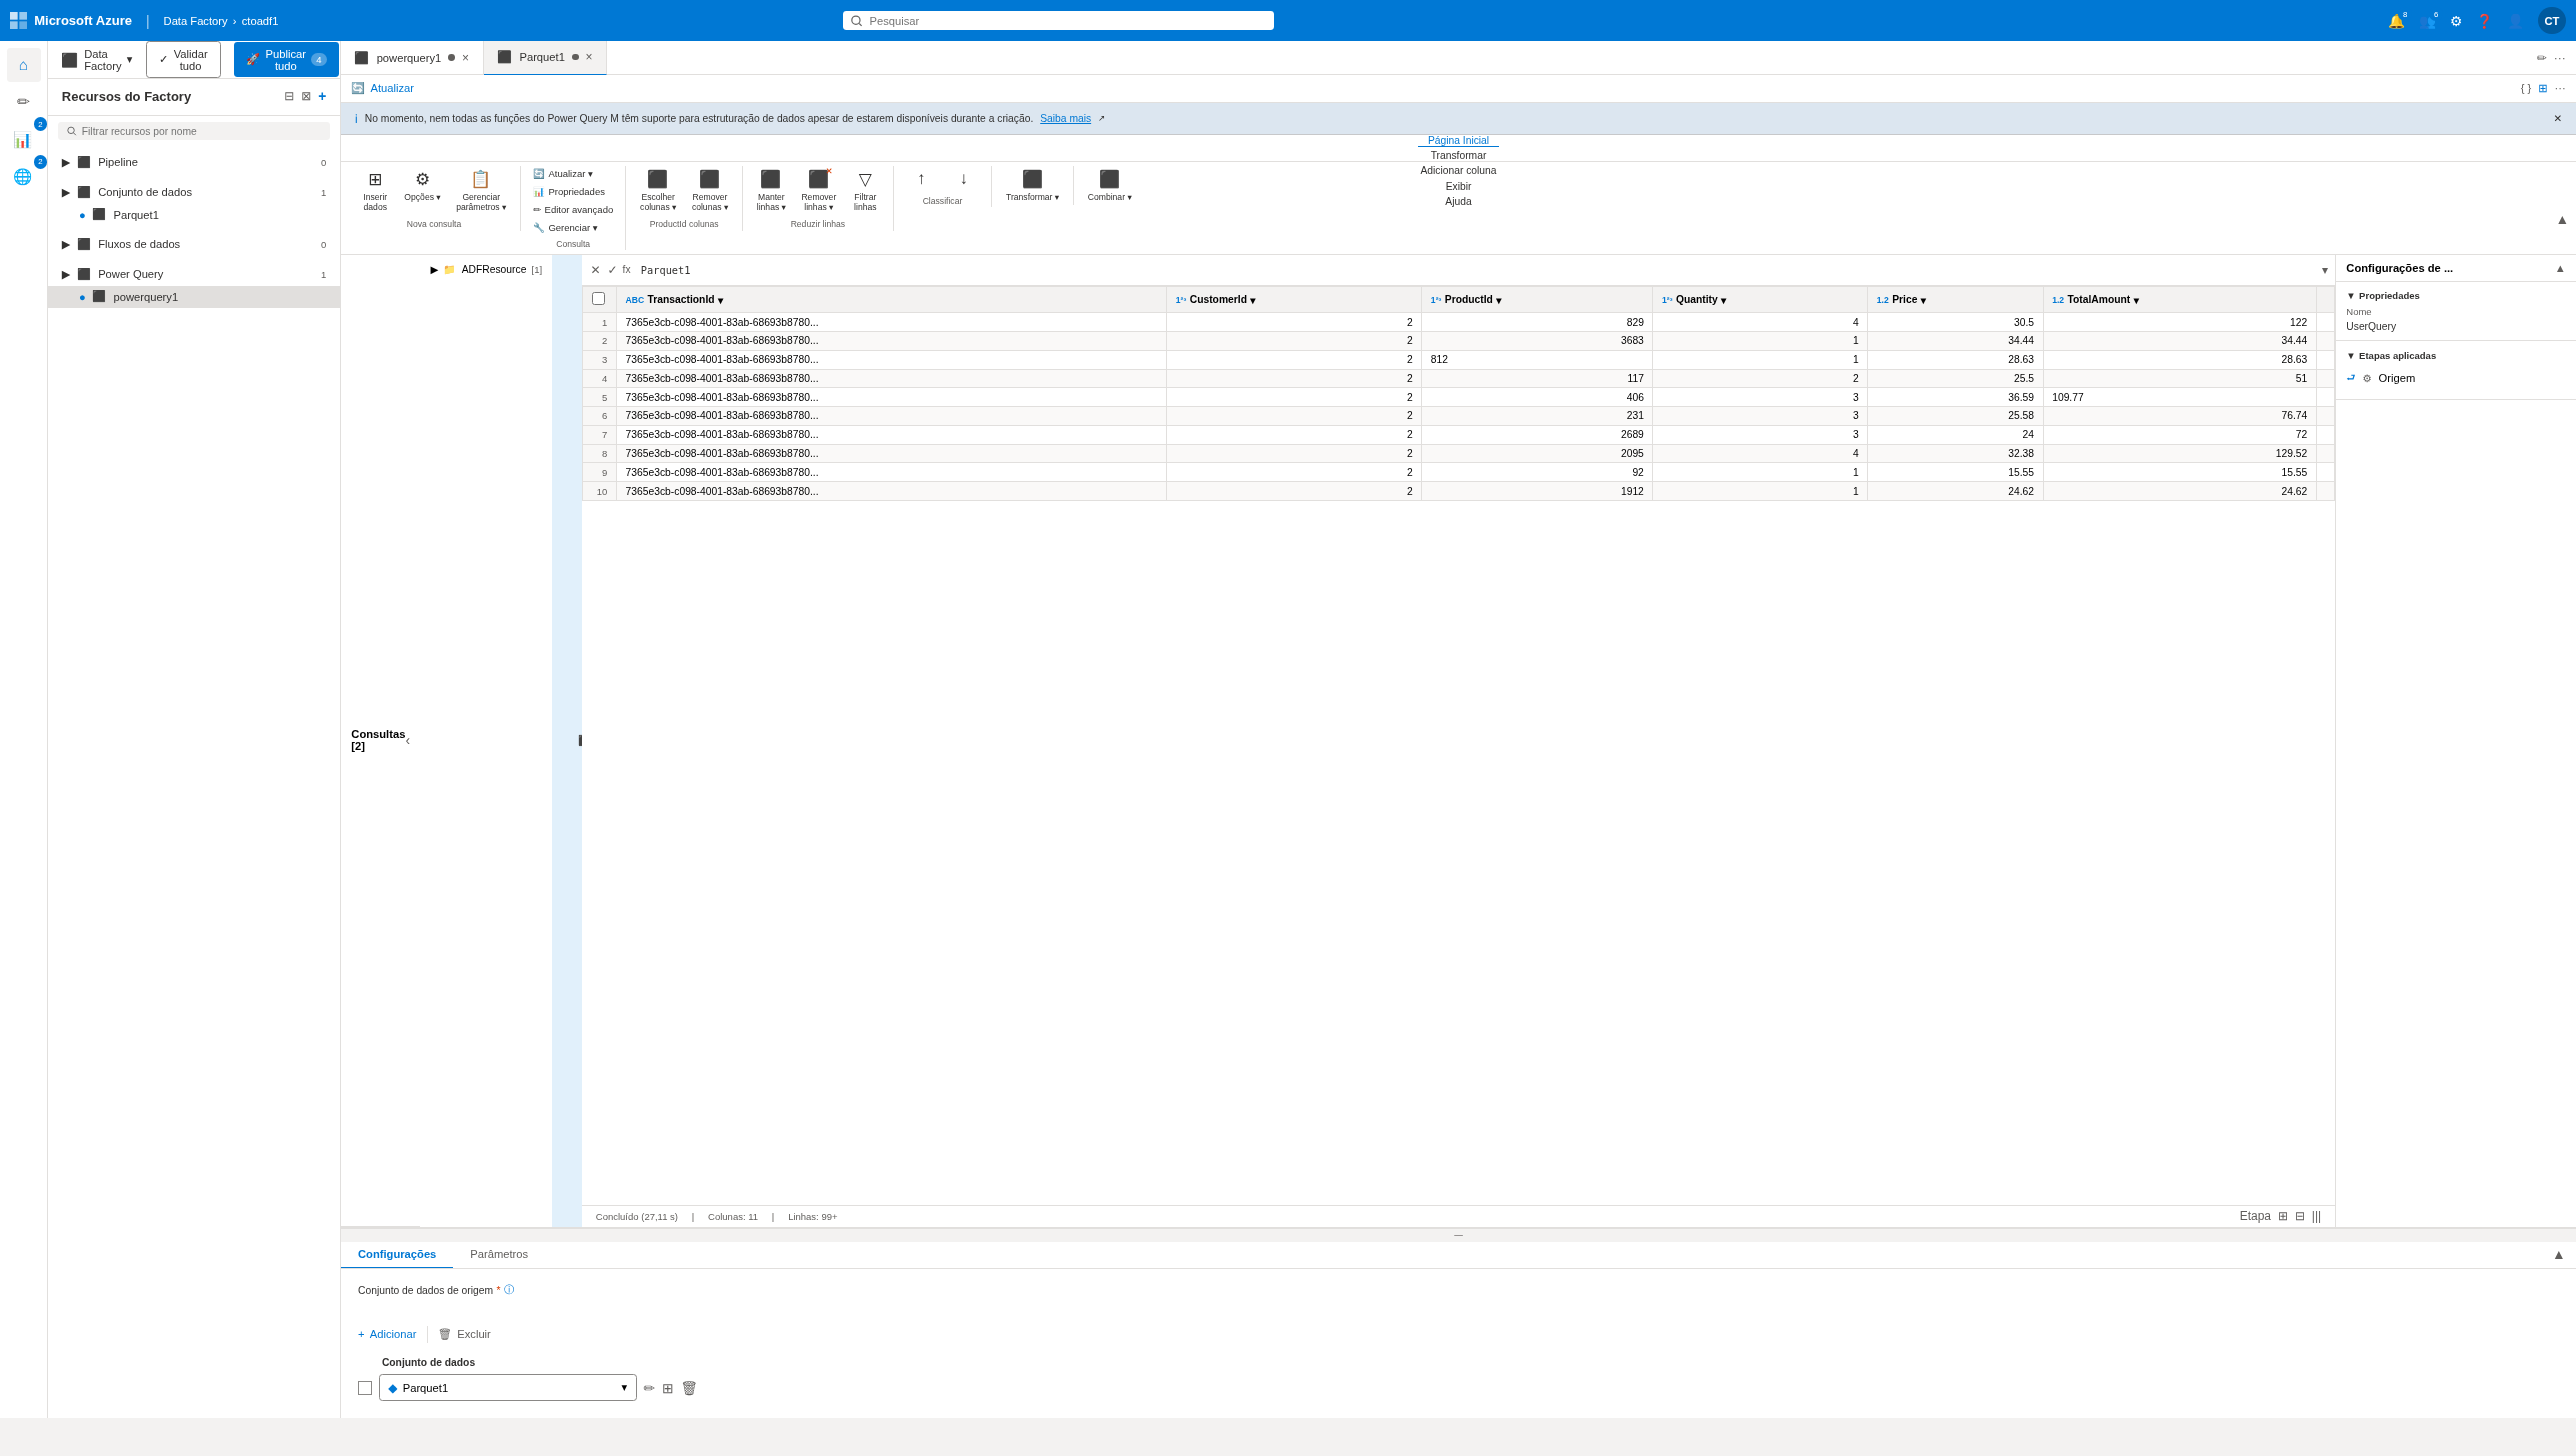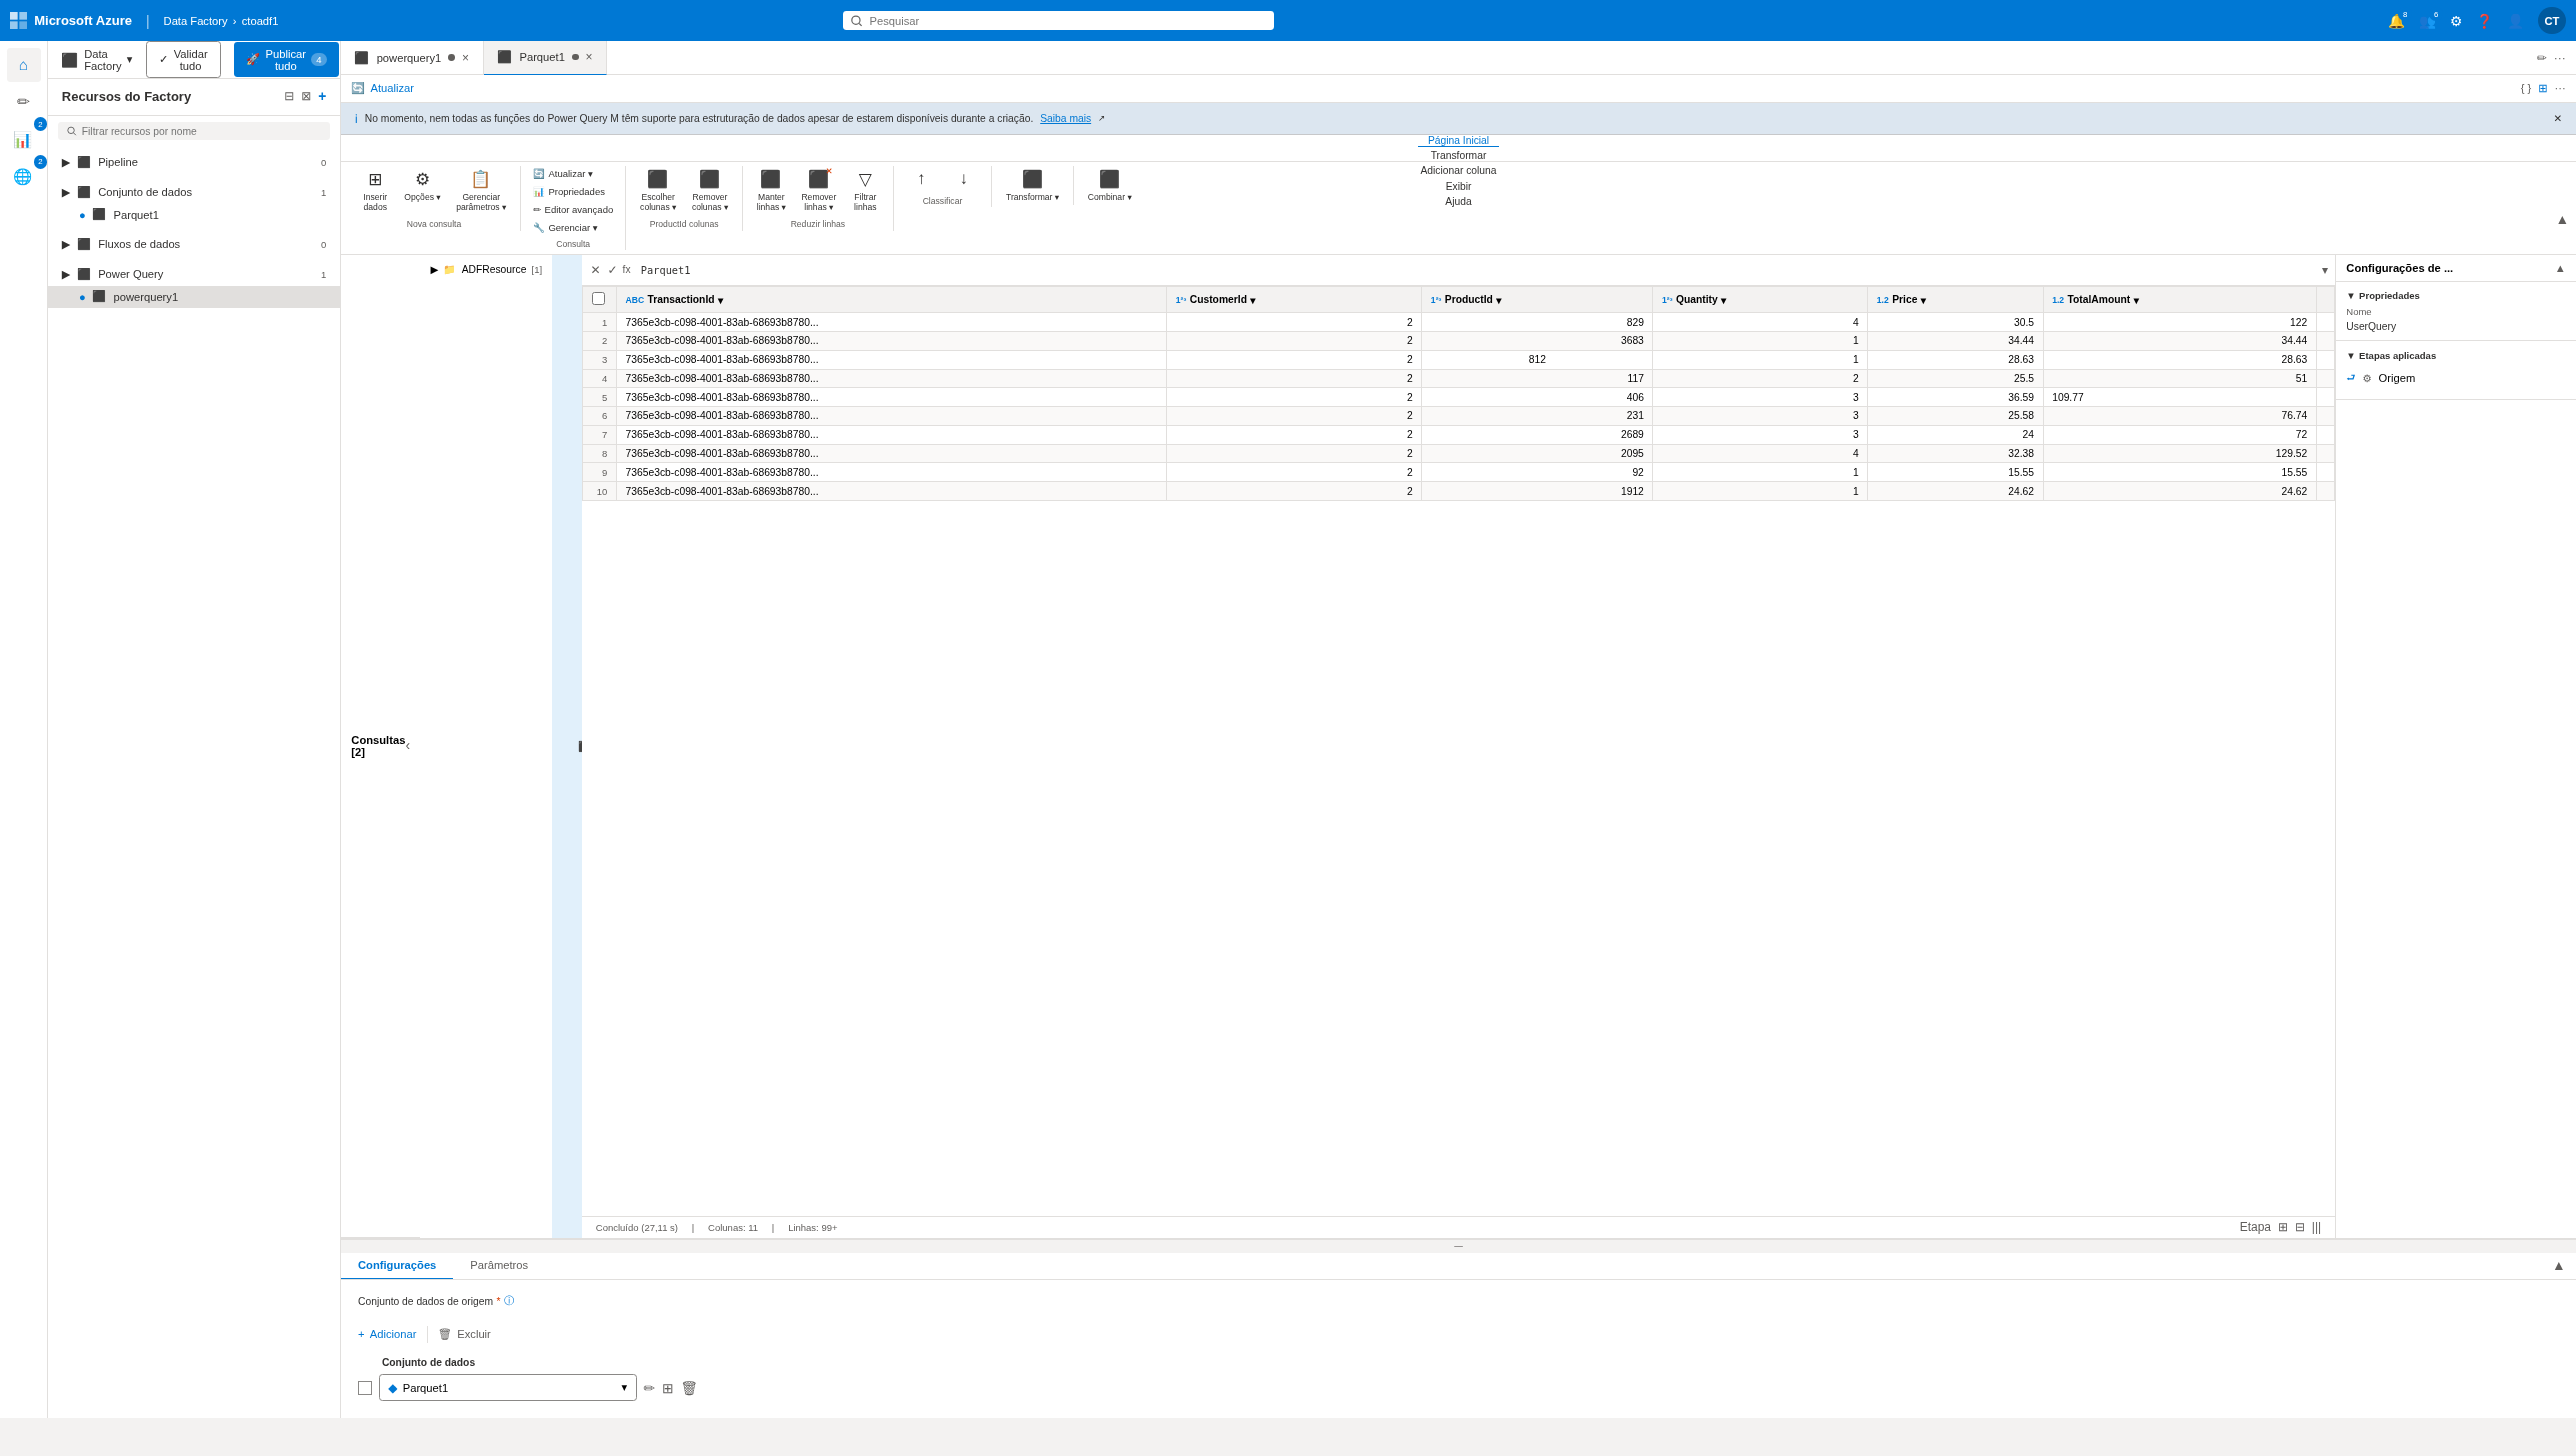--- a/index.html
+++ b/index.html
@@ -239,21 +239,21 @@
     .bottom-area { display: flex; flex-direction: column; background: #fff; border-top: 0.9px solid #e1dfdd; }
     .bottom-tabs { display: flex; border-bottom: 0.9px solid #e1dfdd; }
     .bottom-tab {
       padding: 6.9px 17px; font-size: 11.2px; cursor: pointer; color: #605e5c;
       border-bottom: 1.7px solid transparent;
     }
     .bottom-tab.active { color: #0078d4; border-bottom: 1.7px solid #0078d4; font-weight: 600; }
     .bottom-content { padding: 13.8px 17px; }
 
     .bottom-field-row { display: flex; flex-direction: column; margin-bottom: 13.8px; }
-    .bottom-field-label { font-size: 10.3px; color: #323130; margin-bottom: 4px; display: flex; align-items: center; gap: 3.4px; }
+    .bottom-field-label { font-size: 10.3px; color: #323130; margin-bottom: 15px; display: flex; align-items: center; gap: 3.4px; }
     .bottom-field-required { color: #d83b01; }
     .bottom-actions { display: flex; align-items: center; gap: 10.3px; margin-bottom: 10.3px; }
     .btn-add { display: flex; align-items: center; gap: 5.2px; color: #0078d4; cursor: pointer; font-size: 11.2px; background: none; border: none; }
     .btn-delete { display: flex; align-items: center; gap: 5.2px; color: #605e5c; cursor: pointer; font-size: 11.2px; background: none; border: none; }
     .dataset-row { display: flex; align-items: center; gap: 6.9px; padding: 3.4px 0; }
     .dataset-checkbox { width: 13.8px; height: 13.8px; border: 0.9px solid #8a8886; background: #fff; cursor: pointer; }
     .dataset-select {
       display: flex; align-items: center; background: #fff; border: 0.9px solid #8a8886;
       border-radius: 3.4px; padding: 5.2px 8.6px; width: 258px; justify-content: space-between; cursor: pointer;
     }
@@ -689,21 +689,21 @@
     <td style="text-align:right;">3683</td>
     <td style="text-align:right;">1</td>
     <td style="text-align:right;">34.44</td>
     <td style="text-align:right;">34.44</td>
     <td></td>
   </tr>
                   <tr>
     <td class="row-num">3</td>
     <td>7365e3cb-c098-4001-83ab-68693b8780...</td>
     <td style="text-align:right;">2</td>
-    <td style="text-align:center;">812</td>
+    <td style="text-align:left;">812</td>
     <td style="text-align:right;">1</td>
     <td style="text-align:right;">28.63</td>
     <td style="text-align:right;">28.63</td>
     <td></td>
   </tr>
                   <tr>
     <td class="row-num">4</td>
     <td>7365e3cb-c098-4001-83ab-68693b8780...</td>
     <td style="text-align:right;">2</td>
     <td style="text-align:right;">117</td>

